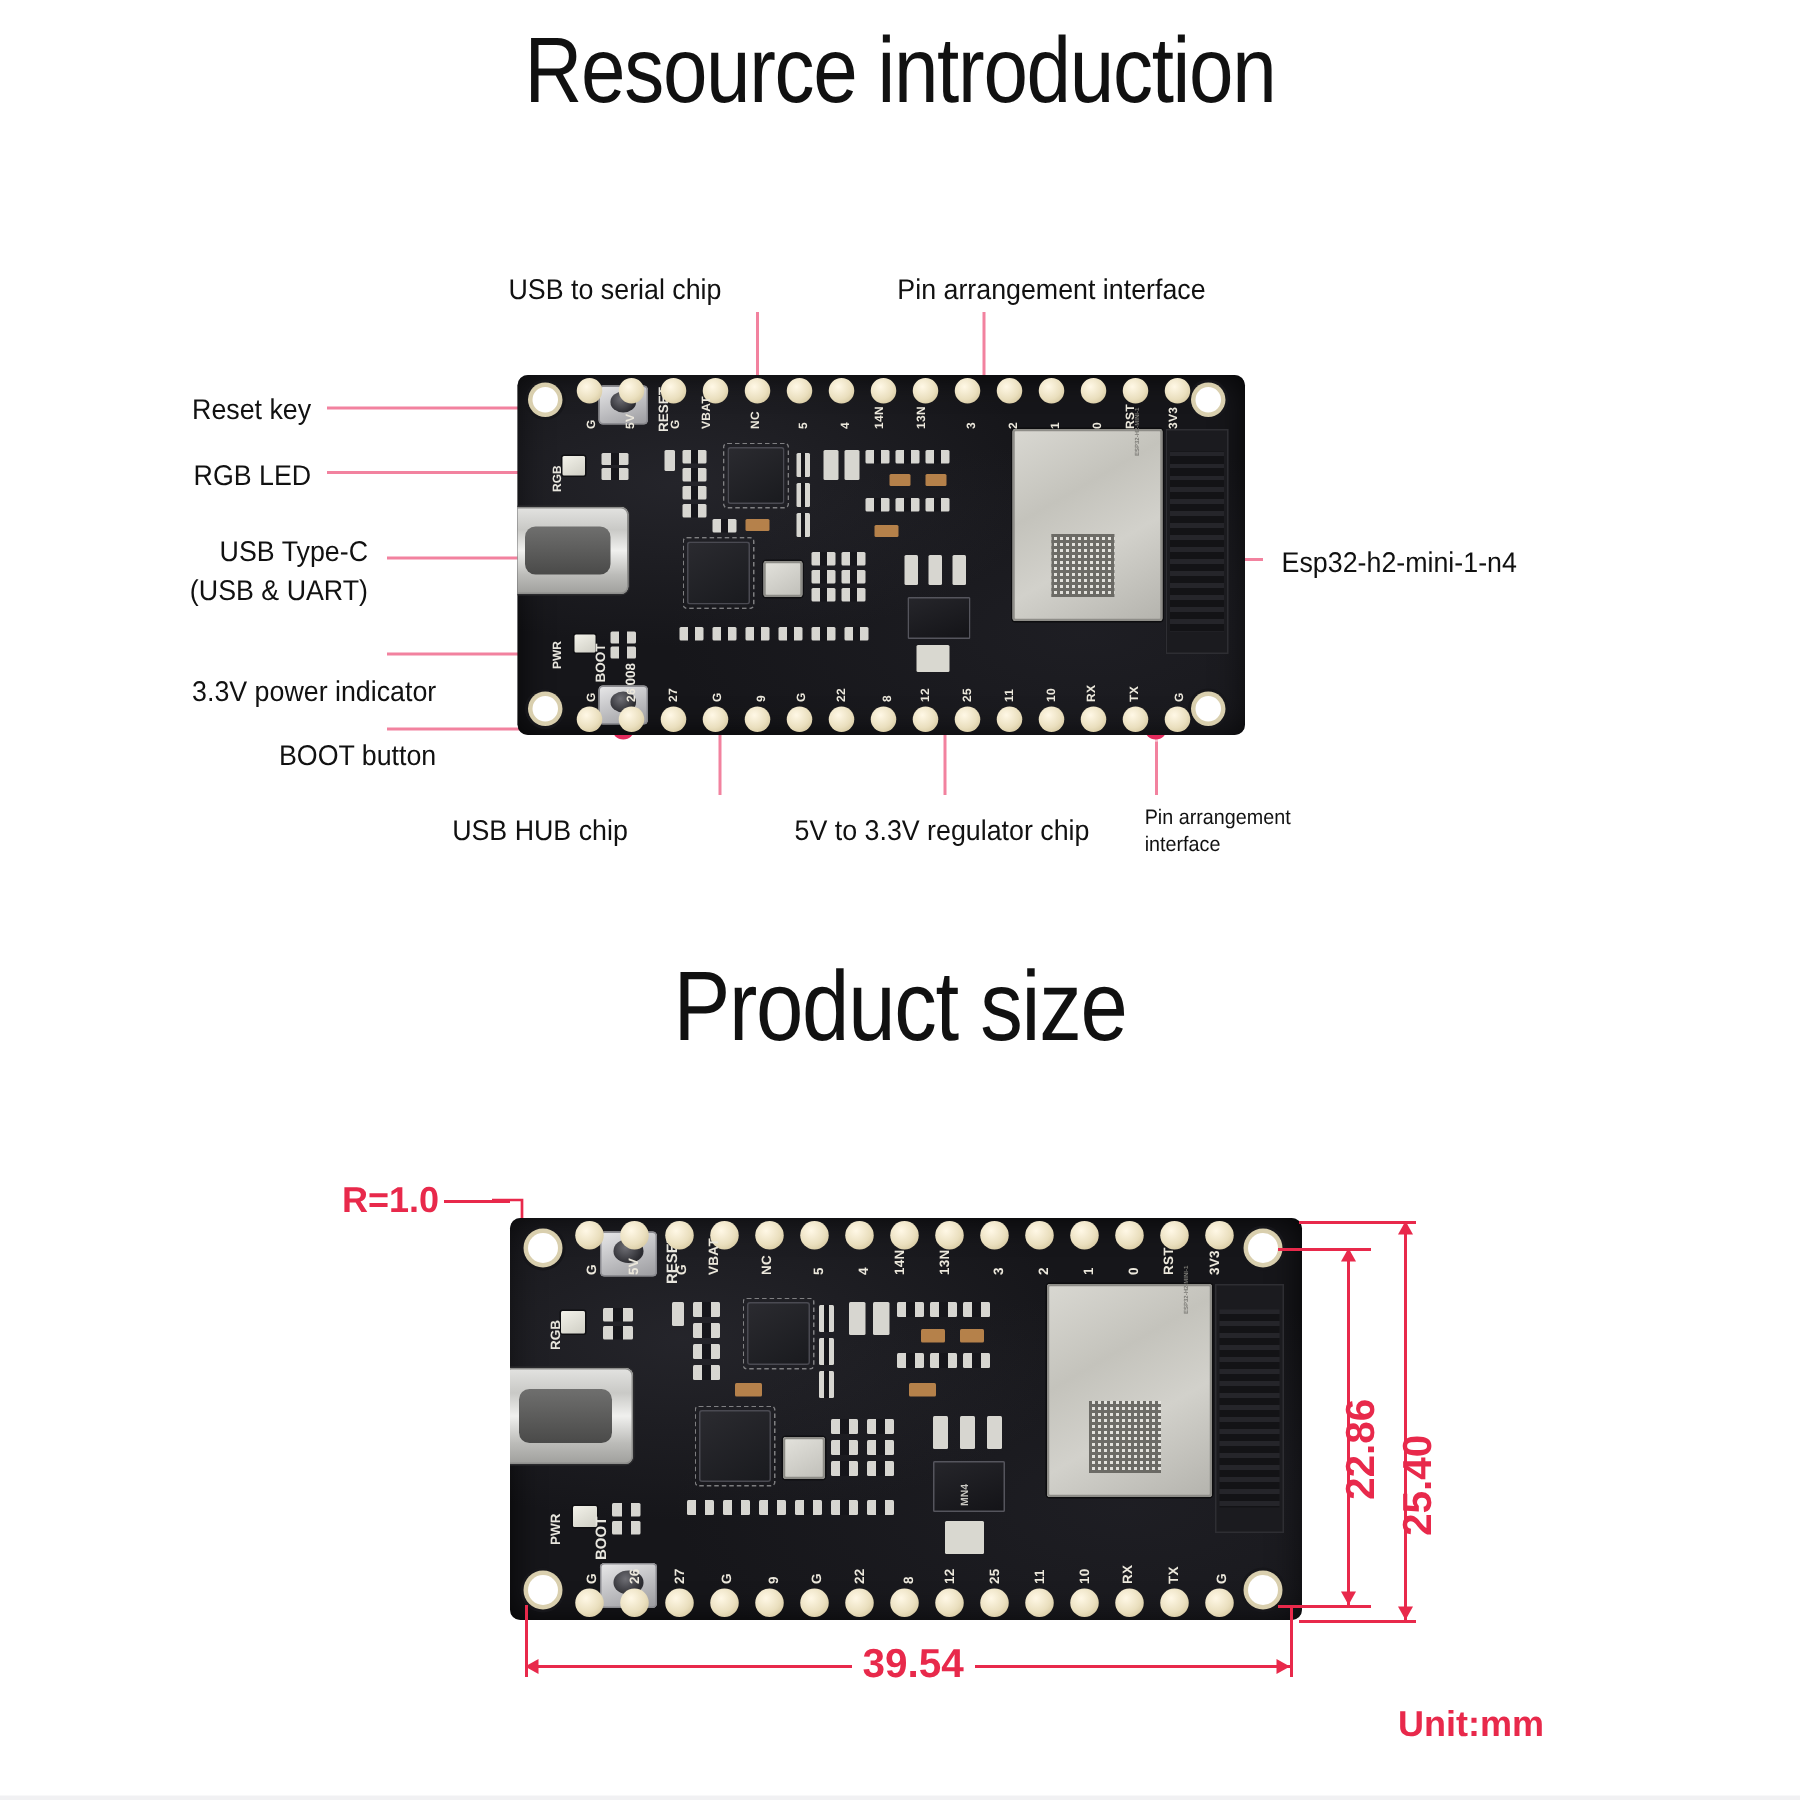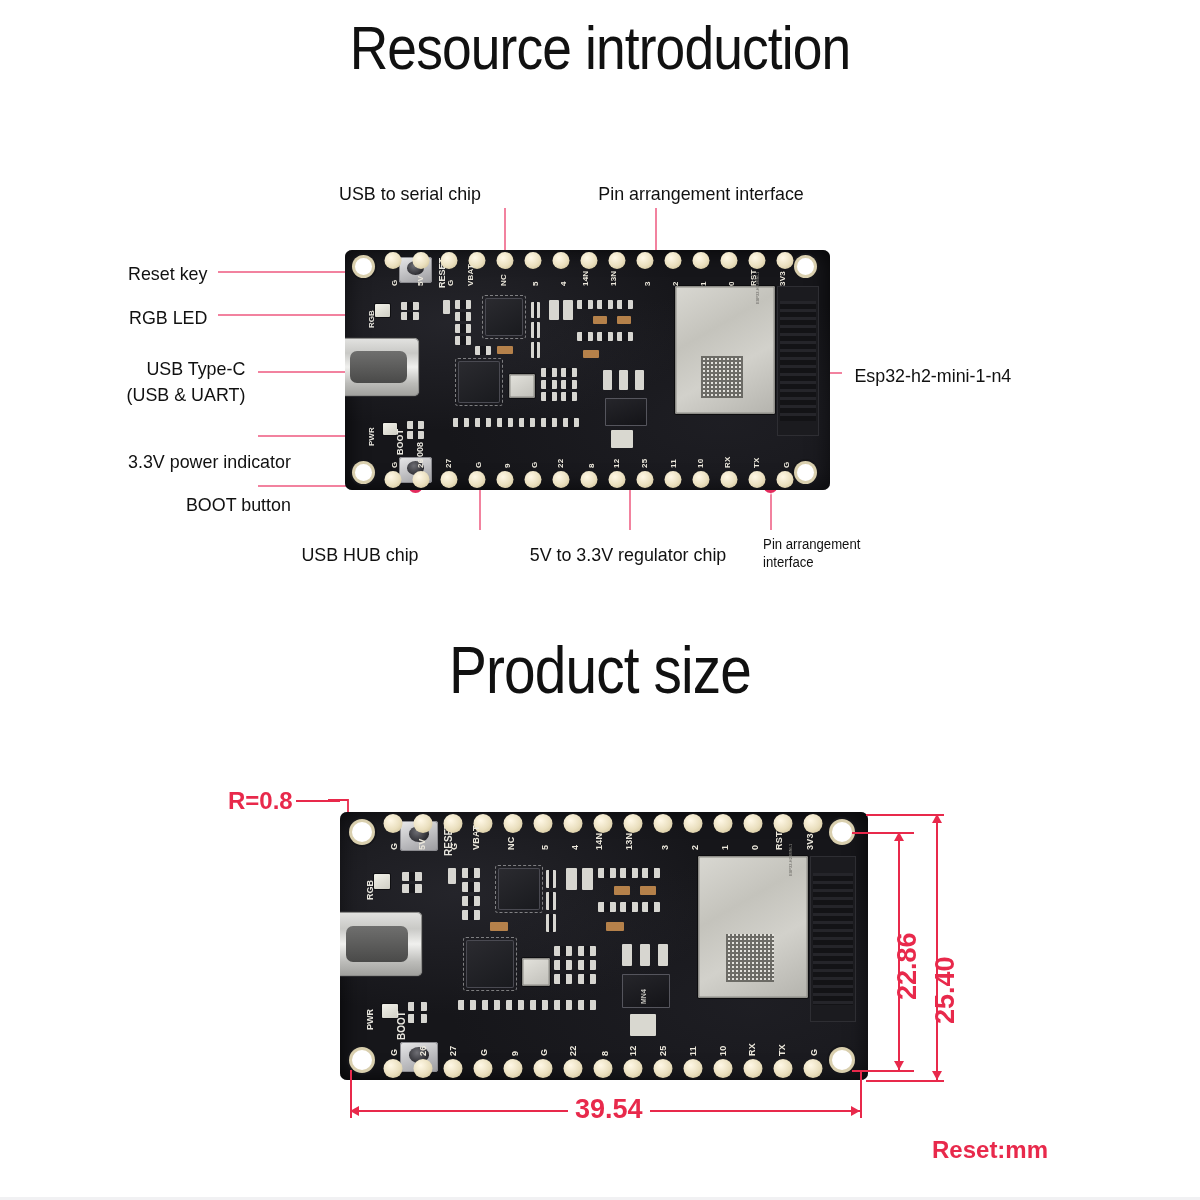--- a/index.html
+++ b/index.html
@@ -444,21 +444,21 @@
         </div>
       <div class="pin" style="width:28px;height:40px;">
           <div class="pad" style="top:21px;width:17px;height:17px;"></div>
           <div class="pname" style="top:18px;font-size:8px;">G</div>
         </div>
     </div>
   </div>
 
   <div class="sec-title" id="title-size">Product size</div>
 
-  <div class="dimtxt" id="r-label" style="left:228px; top:787px;">R=0.8</div>
+  <div class="dimtxt" id="r-label" style="left:228px; top:787px;">R=1.0</div>
   <div class="dimline h" style="left:296px; top:800px; width:44px;"></div>
   <svg class="arrow-diag" style="left:326px; top:795px;" width="34" height="36" viewBox="0 0 34 36">
     <path d="M2 5 L22 5 L22 24" stroke="#e8294b" stroke-width="1.8" fill="none"></path>
     <path d="M22 32 L17.5 21 L26.5 21 Z" fill="#e8294b"></path>
   </svg>
 
   <div class="board" id="board-bottom" style="left:340px; top:812px; width:528px; height:268px;">
     <div class="mhole" style="left:12px; top:10px; width:20px; height:20px;"></div>
     <div class="mhole" style="left:492px; top:10px; width:20px; height:20px;"></div>
     <div class="mhole" style="left:12px; top:238px; width:20px; height:20px;"></div>
@@ -671,16 +671,16 @@
   <div class="arw d" style="left:932px; top:1071px;"></div>
   <div class="dimtxt vert big" style="left:930px; top:1024px;">25.40</div>
 
   <div class="dimline v" style="left:350px; top:1070px; height:48px;"></div>
   <div class="dimline v" style="left:860px; top:1070px; height:48px;"></div>
   <div class="dimline h" style="left:350px; top:1110px; width:510px;"></div>
   <div class="arw l" style="left:350px; top:1106px;"></div>
   <div class="arw r" style="left:851px; top:1106px;"></div>
   <div class="dimtxt" id="dim-bottom-label" style="left:568px; top:1094px;">39.54</div>
 
-  <div class="dimtxt" id="unit-mm" style="left:932px; top:1136px;">Reset:mm</div>
+  <div class="dimtxt" id="unit-mm" style="left:932px; top:1136px;">Unit:mm</div>
 
   <div class="bottom-rule"></div>
 </div>
 
 </body></html>

